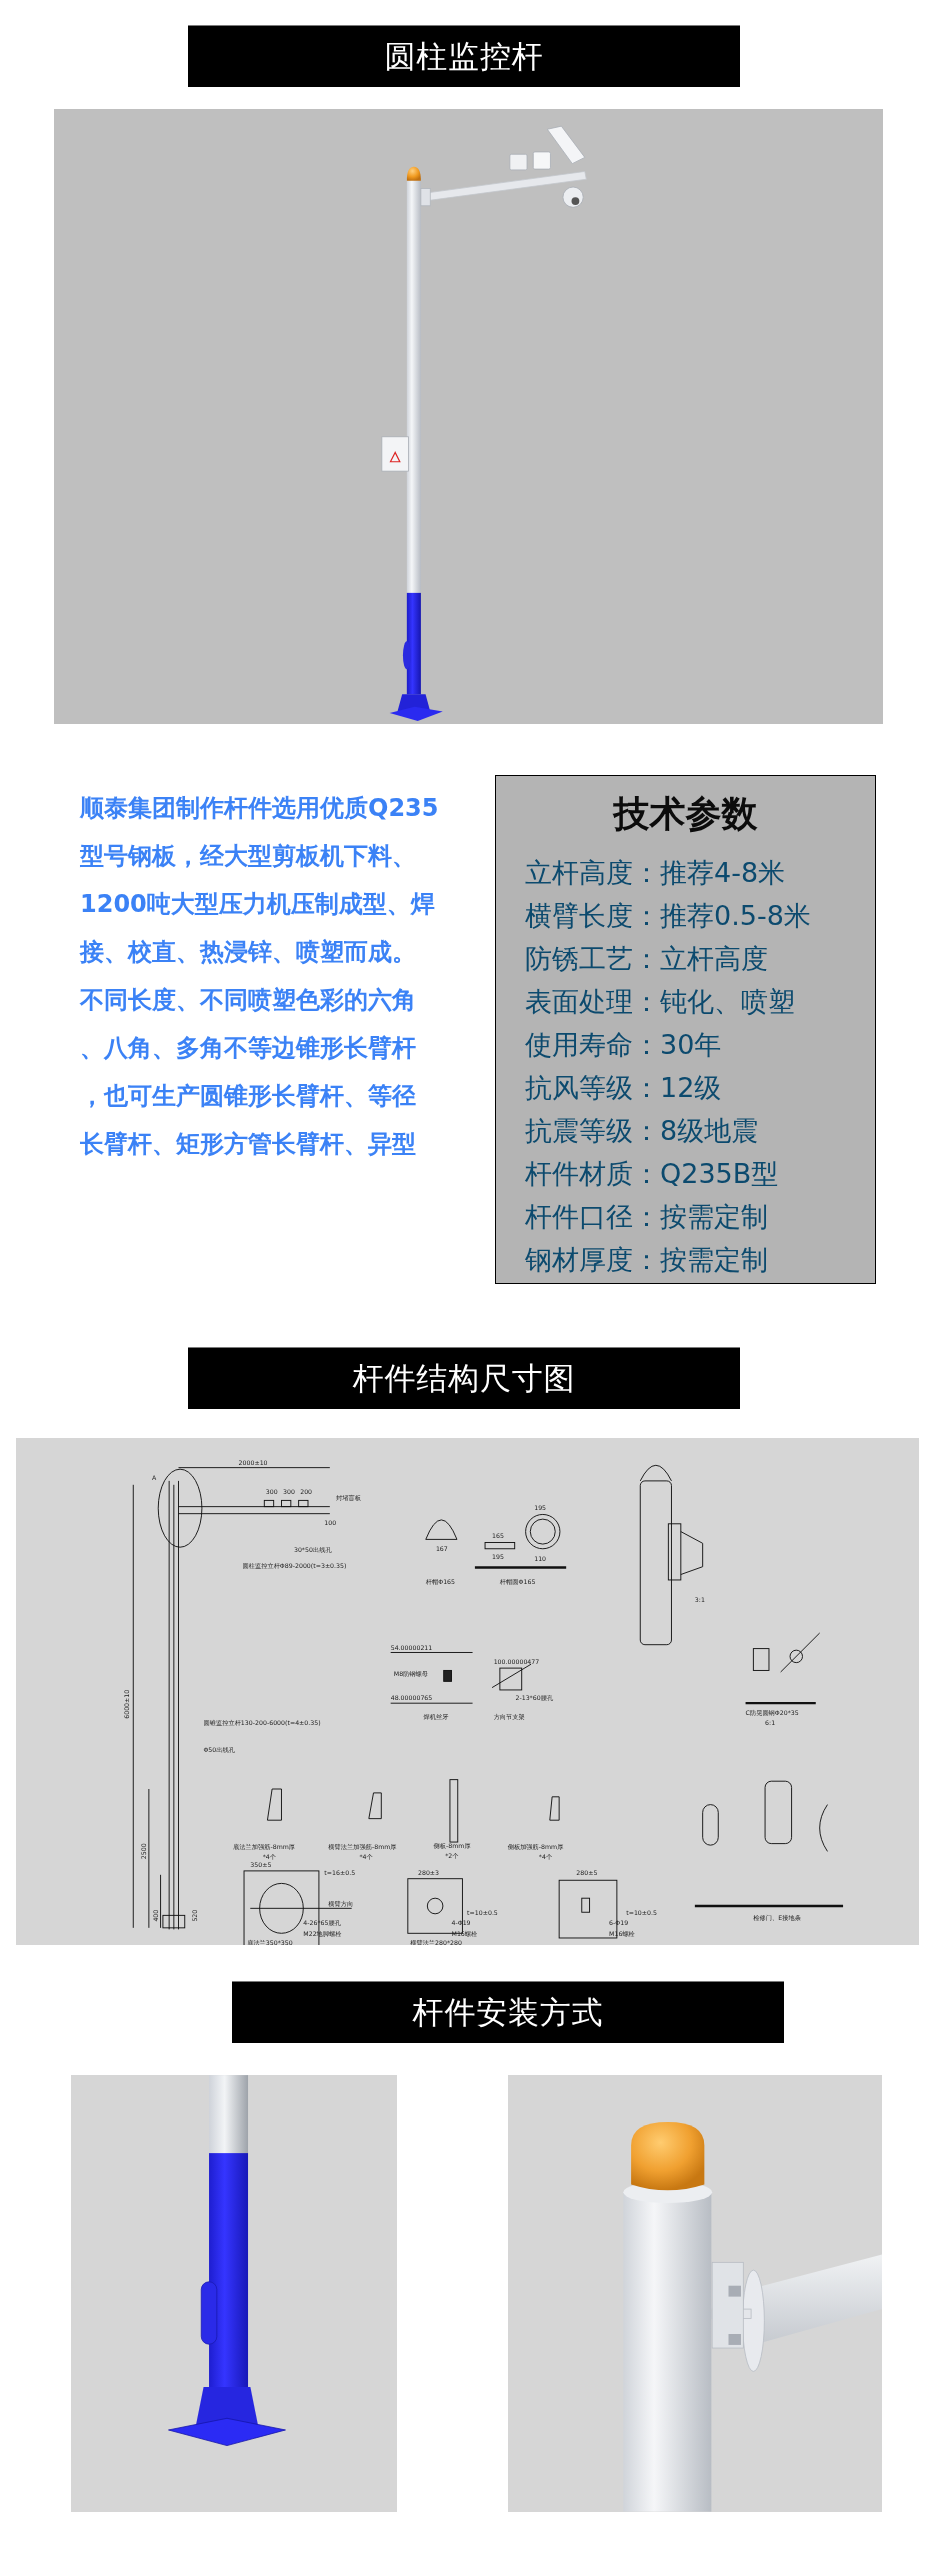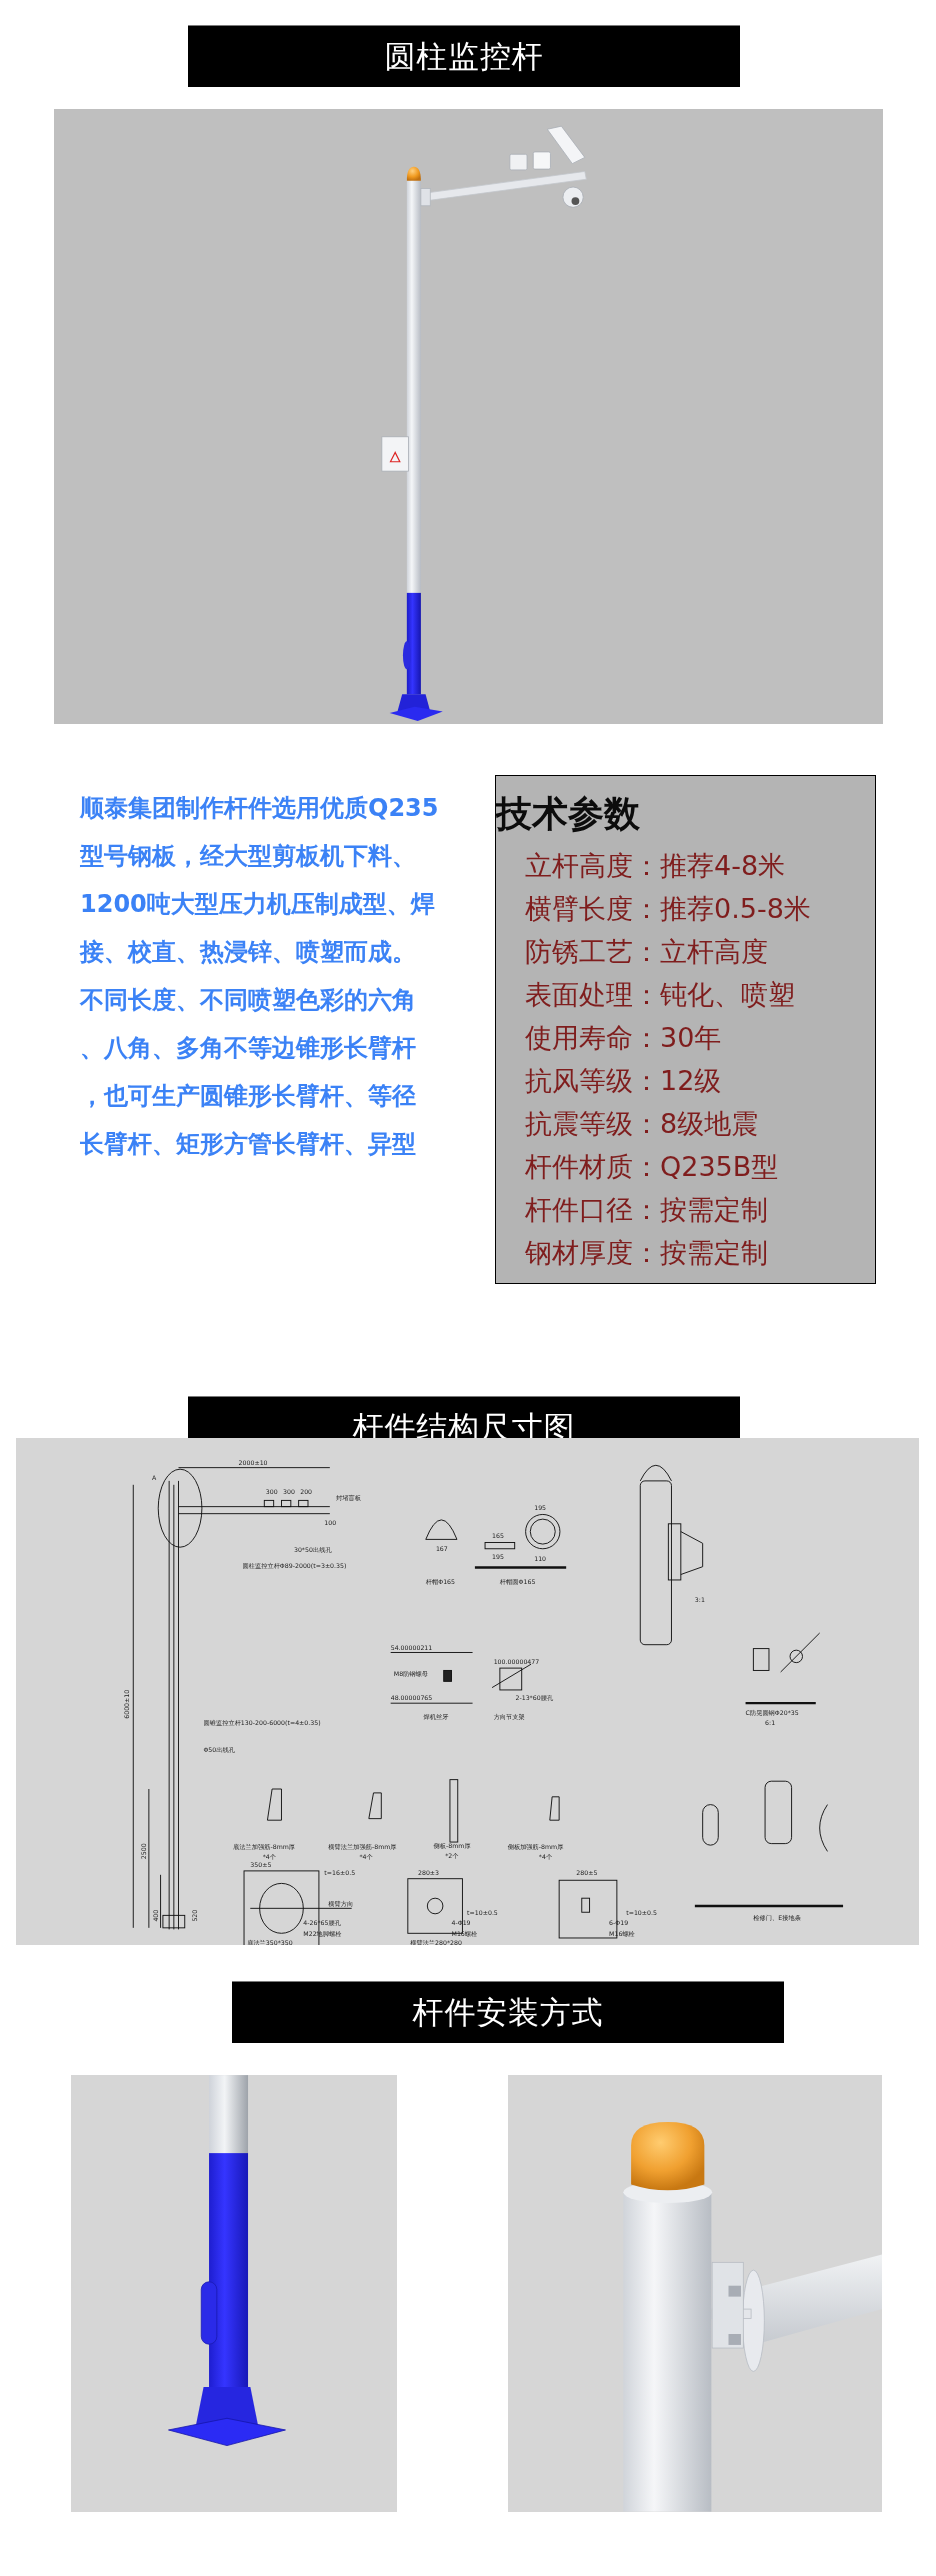--- a/index.html
+++ b/index.html
@@ -16,25 +16,25 @@
     position: absolute; left: 80px; top: 784px; width: 390px;
     color: #3b82f6; font-size: 24px; line-height: 48px; font-weight: bold;
     font-family: "DejaVu Sans", sans-serif;
   }
   .intro .line { display: block; white-space: nowrap; height: 48px; }
   .params {
     position: absolute; left: 495px; top: 775px; width: 381px; height: 509px;
     background: #b4b4b4; border: 1.6px solid #000; box-sizing: border-box;
   }
   .params .heading {
-    position: absolute; left: 0; right: 0; top: 14px; 
+    position: absolute; left: 0; right: 0; top: 14px; text-align: center;
     font-size: 36px; font-weight: bold; color: #0c0c0c;
   }
   .params .rows { position: absolute; left: 29px; top: 72px; }
-  .params .row { display: flex; height: 43px; align-items: flex-start; font-size: 27px; color: #7f1d1d; white-space: nowrap; }
+  .params .row { display: flex; height: 43px; align-items: flex-end; font-size: 27px; color: #0c4a6e; white-space: nowrap; }
   .drawing-label { font-family: "DejaVu Sans", sans-serif; fill: #222; }
 </style>
 </head>
 <body>
 
 <div class="section-title" style="top:25px;">圆柱监控杆</div>
 
 <div class="panel" style="left:54px; top:109px; width:829px; height:615px; background:#bfbfbf;">
   <svg viewBox="0 0 1062 788">
     <defs>
@@ -130,21 +130,21 @@
         <span>杆件口径：</span>
         <span>按需定制</span>
       </div>
     <div class="row">
         <span>钢材厚度：</span>
         <span>按需定制</span>
       </div>
   </div>
 </div>
 
-<div class="section-title" style="top:1396px;text-decoration:underline;">杆件结构尺寸图</div>
+<div class="section-title" style="top:1347px;">杆件结构尺寸图</div>
 
 <div class="panel" style="left:16.4px; top:1438px; width:903px; height:507px; background:#d6d6d6;">
   <svg viewBox="0 0 1157 650" font-size="8">
     <g stroke="#111" stroke-width="1.2" fill="none">
 
       <line x1="196" y1="55" x2="196" y2="630"></line>
         <line x1="208" y1="55" x2="208" y2="630"></line>
         <line x1="202" y1="60" x2="202" y2="630"></line>
       <ellipse cx="210" cy="90" rx="28" ry="50"></ellipse>
 

